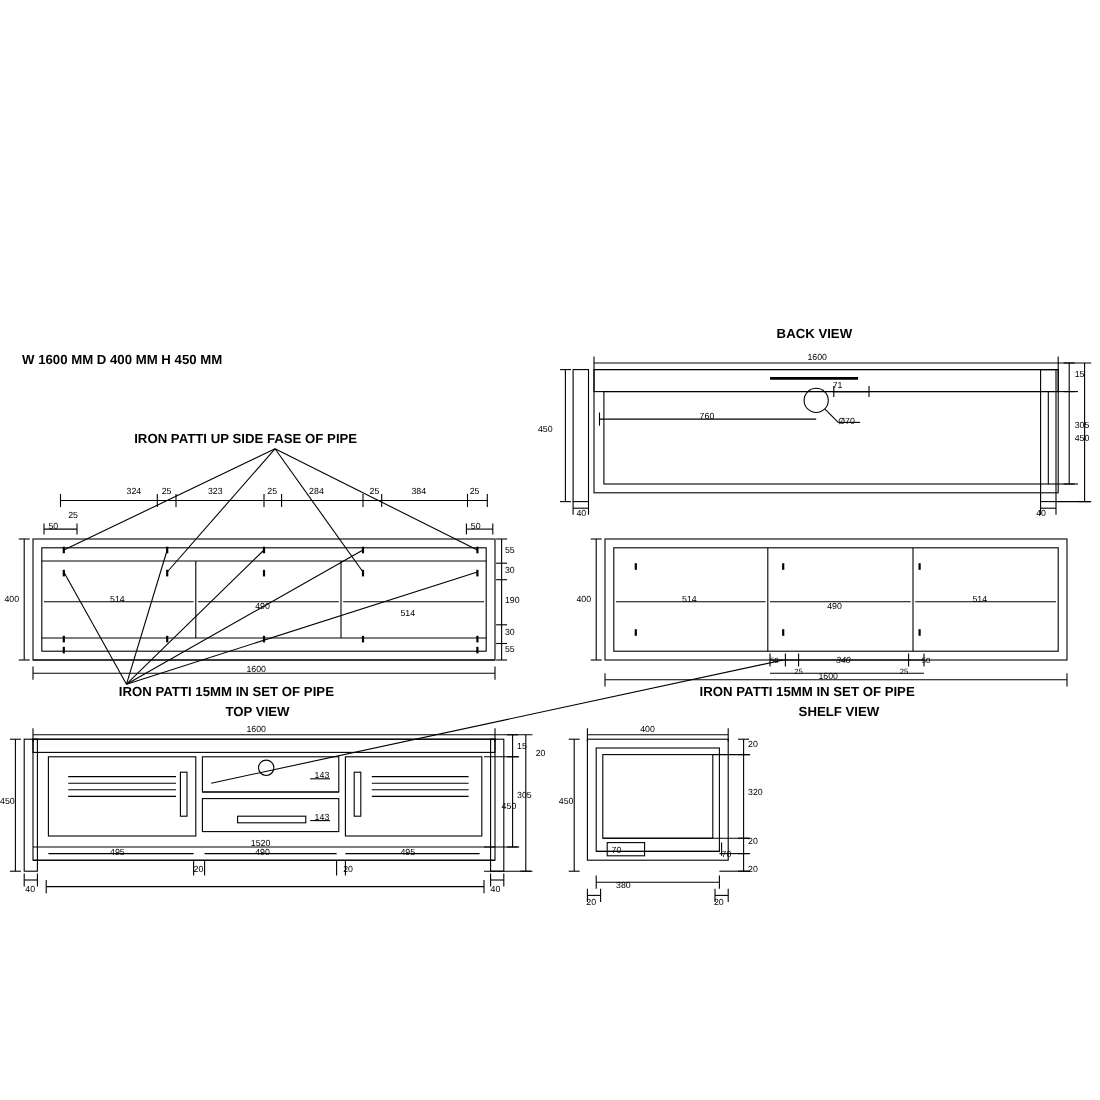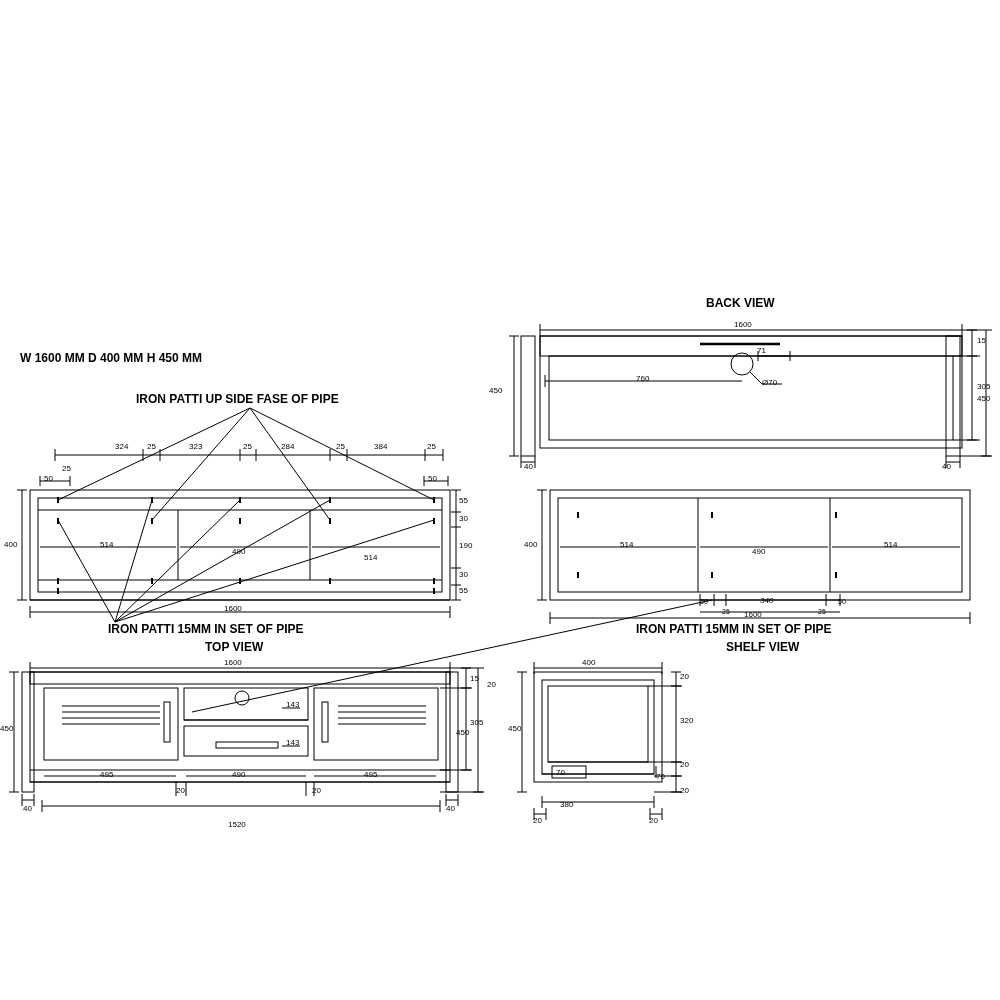--- a/index.html
+++ b/index.html
@@ -306,27 +306,27 @@
 
     <line x1="534" y1="814" x2="546" y2="814"></line>
     <line x1="534" y1="808" x2="534" y2="820"></line>
     <line x1="546" y1="808" x2="546" y2="820"></line>
     <line x1="650" y1="814" x2="662" y2="814"></line>
     <line x1="650" y1="808" x2="650" y2="820"></line>
     <line x1="662" y1="808" x2="662" y2="820"></line>
   </g>
 </svg>
 
-<div class="lbl t12" style="left:20px;top:351px;text-align:center;">W 1600 MM  D 400 MM  H 450 MM</div>
+<div class="lbl t12" style="left:20px;top:320px;text-align:center;">W 1600 MM  D 400 MM  H 450 MM</div>
 
 <div class="lbl t12" style="left:706px;top:296px;text-align:center;">BACK VIEW</div>
 <div class="lbl t12" style="left:726px;top:640px;">SHELF VIEW</div>
 <div class="lbl t12" style="left:205px;top:640px;">TOP VIEW</div>
 
-<div class="lbl t12" style="left:136px;top:392px;text-align:right;">IRON PATTI  UP SIDE FASE OF PIPE</div>
+<div class="lbl t12" style="left:122px;top:392px;text-align:right;">IRON PATTI  UP SIDE FASE OF PIPE</div>
 <div class="lbl t12" style="left:108px;top:622px;">IRON PATTI  15MM IN SET  OF PIPE</div>
 <div class="lbl t12" style="left:636px;top:622px;">IRON PATTI  15MM IN SET  OF PIPE</div>
 
 <div class="lbl t8" style="left:734px;top:320px;">1600</div>
 <div class="lbl t8" style="left:489px;top:386px;">450</div>
 <div class="lbl t8" style="left:977px;top:336px;">15</div>
 <div class="lbl t8" style="left:977px;top:382px;">305</div>
 <div class="lbl t8" style="left:977px;top:394px;">450</div>
 <div class="lbl t8" style="left:636px;top:374px;">760</div>
 <div class="lbl t8" style="left:757px;top:346px;">71</div>
@@ -373,21 +373,21 @@
 <div class="lbl t8" style="left:487px;top:680px;">20</div>
 <div class="lbl t8" style="left:470px;top:718px;">305</div>
 <div class="lbl t8" style="left:456px;top:728px;">450</div>
 <div class="lbl t8" style="left:286px;top:700px;">143</div>
 <div class="lbl t8" style="left:286px;top:738px;">143</div>
 <div class="lbl t8" style="left:100px;top:770px;">495</div>
 <div class="lbl t8" style="left:232px;top:770px;">490</div>
 <div class="lbl t8" style="left:364px;top:770px;">495</div>
 <div class="lbl t8" style="left:176px;top:786px;">20</div>
 <div class="lbl t8" style="left:312px;top:786px;">20</div>
-<div class="lbl t8" style="left:228px;top:820px;">1520</div>
+<div class="lbl t8" style="left:228px;top:762px;">1520</div>
 <div class="lbl t8" style="left:23px;top:804px;">40</div>
 <div class="lbl t8" style="left:446px;top:804px;">40</div>
 
 <div class="lbl t8" style="left:582px;top:658px;">400</div>
 <div class="lbl t8" style="left:508px;top:724px;">450</div>
 <div class="lbl t8" style="left:680px;top:716px;">320</div>
 <div class="lbl t8" style="left:680px;top:672px;">20</div>
 <div class="lbl t8" style="left:680px;top:760px;">20</div>
 <div class="lbl t8" style="left:680px;top:786px;">20</div>
 <div class="lbl t8" style="left:656px;top:772px;">70</div>

